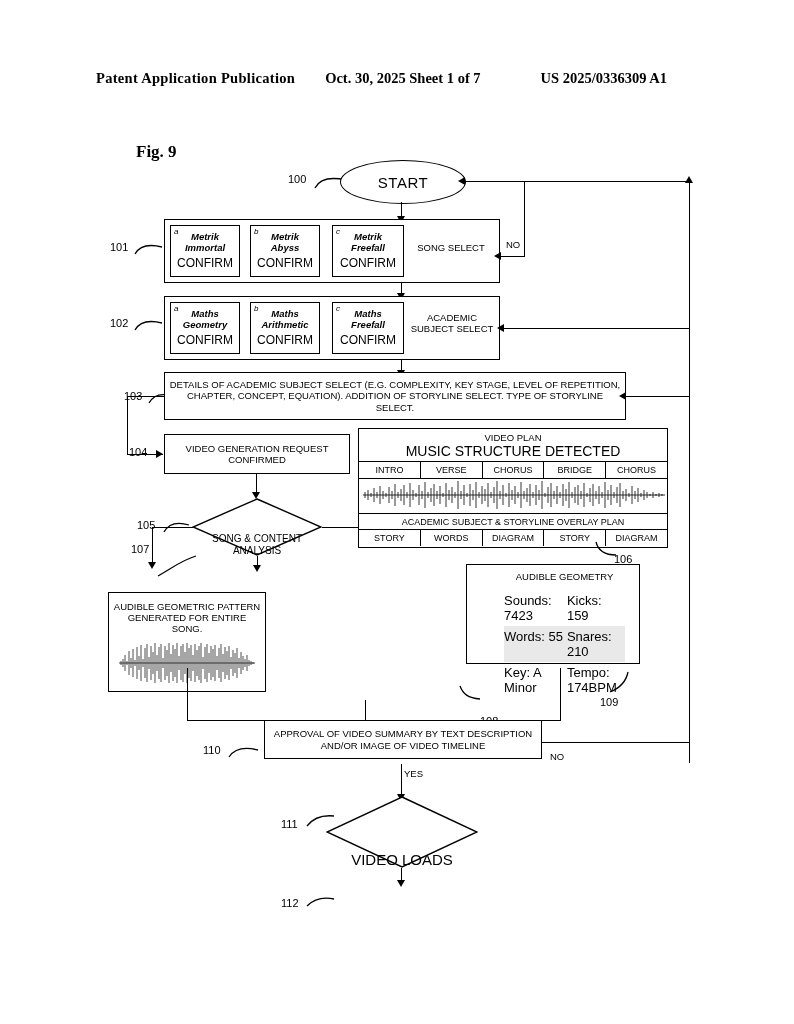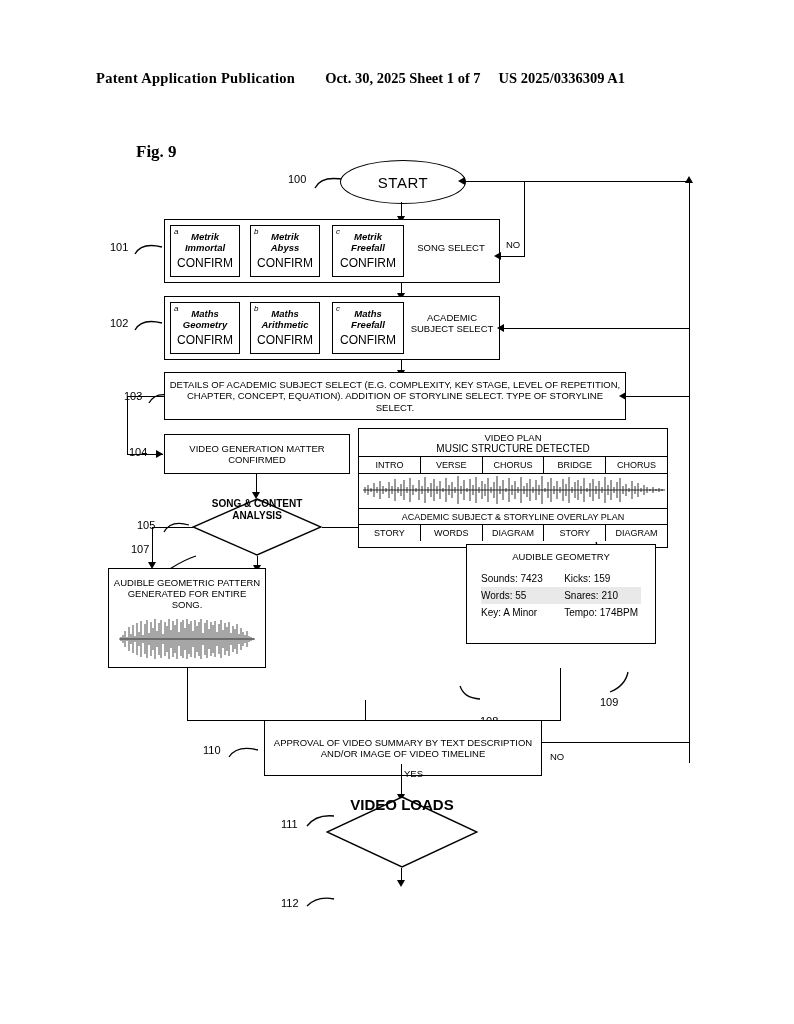--- a/index.html
+++ b/index.html
@@ -16,21 +16,21 @@
   
   .hdr {
     position:absolute; top:70px; left:96px; width:600px;
     font-family:"Liberation Serif", serif;
     font-weight:bold; font-size:14.5px;
     display:flex; align-items:baseline;
     white-space:nowrap;
   }
   .hdr .h1 { letter-spacing:0.3px; }
   .hdr .h2 { margin-left:30px; }
-  .hdr .h3 { margin-left:18px;font-family:Liberation Serif, serif; }
+  .hdr .h3 { margin-left:60px;font-family:Liberation Serif, serif; }
 
   .figlabel {
     position:absolute; left:136px; top:142px;
     font-family:"Liberation Serif", serif;
     font-weight:bold; font-size:17px;
   }
 
   
   .box {
     position:absolute;
@@ -50,23 +50,23 @@
     background:#fff; display:flex; align-items:center; justify-content:center;
     font-size:15px; letter-spacing:0.5px;
   }
 
   .dia {
     position:absolute;
   }
   .dia svg { display:block; }
   .dia .txt {
     position:absolute; inset:0;
-    display:flex; align-items:center; justify-content:flex-start;
+    display:flex; align-items:center; justify-content:flex-end;
     flex-direction:column;
-    font-size:10px; text-align:center; line-height:1.15;font-weight:bold;
+    font-size:10px; text-align:center; line-height:1.15;
   }
 
   
   .ln { position:absolute; background:#000; }
   .lnh { height:1.3px; }
   .lnv { width:1.3px; }
 
   .arrow { position:absolute; width:0; height:0; }
   .ar-r { border-top:4px solid transparent; border-bottom:4px solid transparent; border-left:7px solid #000; }
   .ar-l { border-top:4px solid transparent; border-bottom:4px solid transparent; border-right:7px solid #000; }
@@ -79,35 +79,35 @@
   .songbox { position:absolute; box-sizing:border-box; border:1.4px solid #000; background:#fff;
              display:flex; flex-direction:column; align-items:center; justify-content:center;
              font-size:9.5px; }
   .songbox .it { font-style:italic; font-weight:bold; font-size:9.5px; line-height:1.12; text-align:center;}
   .songbox .cf { font-size:12px; margin-top:2px; }
   .songbox .crn { position:absolute; left:3px; top:1px; font-size:8px; font-style:italic; }
 
   
   .vp { position:absolute; border:1.4px solid #000; box-sizing:border-box; background:#fff; }
   .vp-title { text-align:center; font-size:9.5px; padding-top:3px; }
-  .vp-sub { text-align:center; font-size:10px; padding-bottom:2px;}
+  .vp-sub { text-align:center; font-size:14px; padding-bottom:2px;}
   .strip { display:flex; border-top:1.3px solid #000; border-bottom:1.3px solid #000; }
   .strip > div {
     flex:1; text-align:center; font-size:9px; padding:3px 0;
     border-right:1.3px solid #000;
   }
   .strip > div:last-child { border-right:none; }
   .wave-wrap { position:relative; height:34px; border-bottom:1.3px solid #000; overflow:hidden;}
   .overlay-title { text-align:center; font-size:9px; padding:3px 0 2px; }
 
   
   .agbox { position:absolute; border:1.4px solid #000; box-sizing:border-box; background:#fff; }
   .ag-title { text-align:center; font-size:9.5px; padding:6px 0 8px; }
   .ag-rows { padding:0 14px; }
-  .ag-row { display:flex; font-size:10px; padding:3px 0; }
+  .ag-row { display:flex; font-size:13px; padding:3px 0; }
   .ag-row.alt { background:#e9e9e9; }
   .ag-row .c1 { width:52%; }
   .ag-row .c2 { width:48%; }
 </style>
 </head>
 <body>
 
 <div class="page">
 
   <div class="hdr">
@@ -213,21 +213,21 @@
   <div class="ln lnh" style="left:464px; top:181px; width:226px;"></div>
   <div class="arrow ar-l" style="left:458px; top:177px;"></div>
 
   <div class="ln lnv" style="left:127px; top:396px; height:58px;"></div>
   <div class="ln lnh" style="left:127px; top:396px; width:38px;"></div>
   <div class="ln lnh" style="left:127px; top:454px; width:36px;"></div>
   <div class="arrow ar-r" style="left:156px; top:450px;"></div>
 
   <div class="nb" style="left:129px; top:446px;">104</div>
   <div class="box" style="left:164px; top:434px; width:186px; height:40px;">
-    <span>VIDEO GENERATION MATTER CONFIRMED</span>
+    <span>VIDEO GENERATION REQUEST CONFIRMED</span>
   </div>
 
   <div class="ln lnv" style="left:256px; top:474px; height:20px;"></div>
   <div class="arrow ar-d" style="left:252px; top:492px;"></div>
 
   <div class="nb" style="left:137px; top:519px;">105</div>
   <svg style="position:absolute; left:163px; top:521px;" width="28" height="14">
     <path d="M1,11 C6,2 16,1 26,4" stroke="#000" stroke-width="1.3" fill="none"></path>
   </svg>
   <div class="dia" style="left:192px; top:498px; width:130px; height:58px;">
@@ -377,21 +377,21 @@
     <path d="M44,2 C30,6 20,14 6,22" stroke="#000" stroke-width="1.3" fill="none"></path>
   </svg>
   <div class="ln lnv" style="left:192px; top:527px; height:0px;"></div>
   <div class="ln lnh" style="left:152px; top:527px; width:41px;"></div>
   <div class="ln lnv" style="left:152px; top:527px; height:38px;"></div>
   <div class="arrow ar-d" style="left:148px; top:562px;"></div>
 
   <div class="ln lnv" style="left:257px; top:556px; height:12px;"></div>
   <div class="arrow ar-d" style="left:253px; top:565px;"></div>
 
-  <div class="box" style="left:108px; top:568px; width:158px; height:100px; flex-direction:column; justify-content:flex-start; padding-top:8px;">
+  <div class="box" style="left:108px; top:592px; width:158px; height:100px; flex-direction:column; justify-content:flex-start; padding-top:8px;">
     <span>AUDIBLE GEOMETRIC PATTERN GENERATED FOR ENTIRE SONG.</span>
     <div style="margin-top:6px;">
       <svg width="140" height="44" viewBox="0 0 140 44">
         <g stroke="#000" stroke-width="0.7">
           <line x1="2" y1="22" x2="138" y2="22"></line>
           <line x1="4" y1="20" x2="4" y2="24"></line>
             <line x1="6" y1="18" x2="6" y2="26"></line>
           <line x1="8" y1="14" x2="8" y2="30"></line>
             <line x1="10" y1="20" x2="10" y2="24"></line>
           <line x1="12" y1="10" x2="12" y2="34"></line>
@@ -460,21 +460,21 @@
         </g>
       </svg>
     </div>
   </div>
 
   <div class="nb" style="left:480px; top:694px;margin-top:21px;">108</div>
   <svg style="position:absolute; left:458px; top:684px;" width="24" height="18">
     <path d="M2,2 C5,10 10,14 22,15" stroke="#000" stroke-width="1.3" fill="none"></path>
   </svg>
 
-  <div class="agbox" style="left:466px; top:544px; width:190px; height:100px;">
+  <div class="agbox" style="left:466px; top:564px; width:174px; height:100px;padding-left:23px;">
     <div class="ag-title">AUDIBLE GEOMETRY</div>
     <div class="ag-rows">
       <div class="ag-row">
         <span class="c1">Sounds: 7423</span>
         <span class="c2">Kicks: 159</span>
       </div>
       <div class="ag-row alt">
         <span class="c1">Words: 55</span>
         <span class="c2">Snares: 210</span>
       </div>
@@ -494,21 +494,21 @@
 
   <div class="ln lnv" style="left:365px; top:700px; height:20px;"></div>
 
   <div class="ln lnv" style="left:560px; top:668px; height:52px;"></div>
   <div class="ln lnh" style="left:465px; top:720px; width:96px;"></div>
 
   <div class="nb" style="left:203px; top:744px;">110</div>
   <svg style="position:absolute; left:228px; top:746px;" width="32" height="14">
     <path d="M1,11 C7,2 18,1 30,4" stroke="#000" stroke-width="1.3" fill="none"></path>
   </svg>
-  <div class="box" style="left:264px; top:720px; width:278px; height:56px;">
+  <div class="box" style="left:264px; top:720px; width:278px; height:39px;">
     <span>APPROVAL OF VIDEO SUMMARY BY TEXT DESCRIPTION AND/OR IMAGE OF VIDEO TIMELINE</span>
   </div>
 
   <div class="lbl" style="left:544px; top:752px; width:26px;">NO</div>
   <div class="ln lnh" style="left:542px; top:742px; width:148px;"></div>
   <div class="arrow ar-u" style="left:685px; top:176px;"></div>
 
   <div class="ln lnv" style="left:401px; top:764px; height:34px;"></div>
   <div class="lbl" style="left:404px; top:769px; width:30px; text-align:left;">YES</div>
   <div class="arrow ar-d" style="left:397px; top:794px;"></div>

